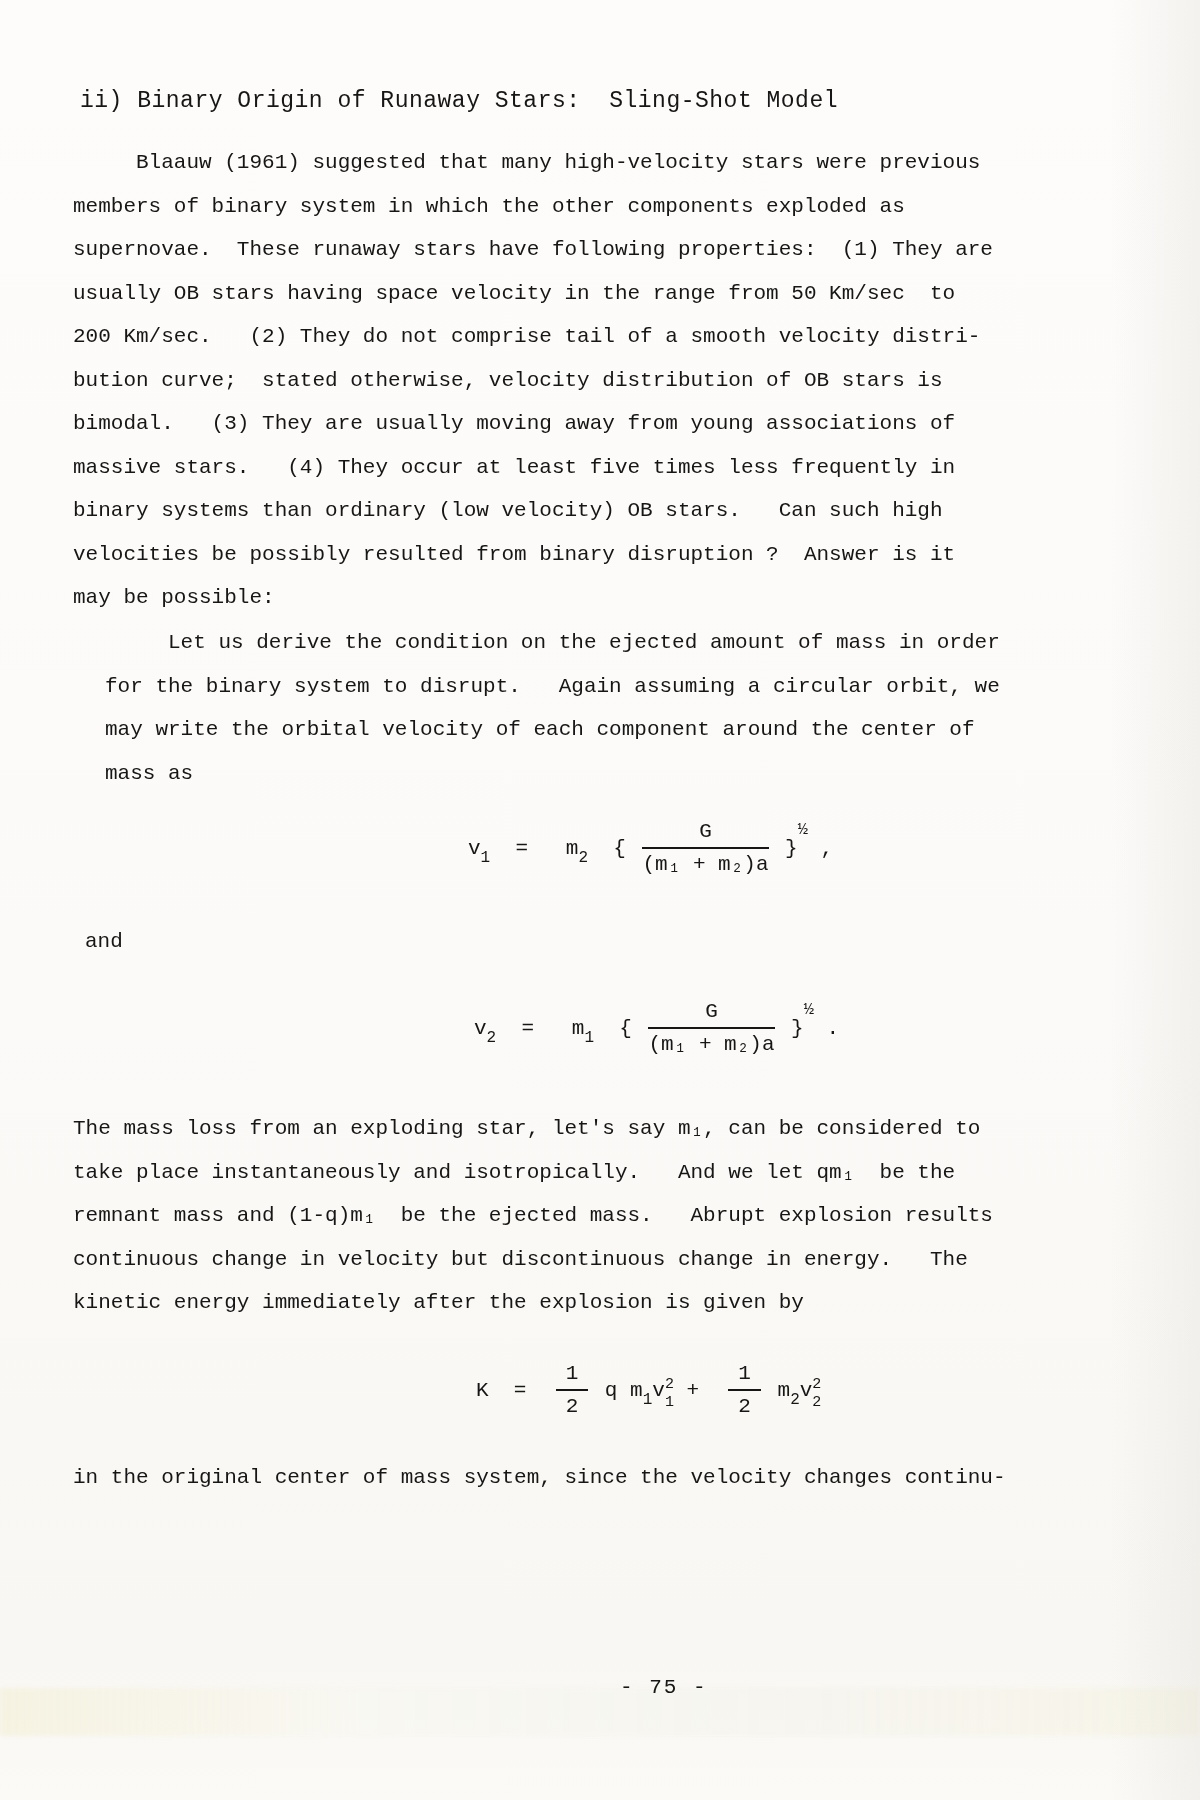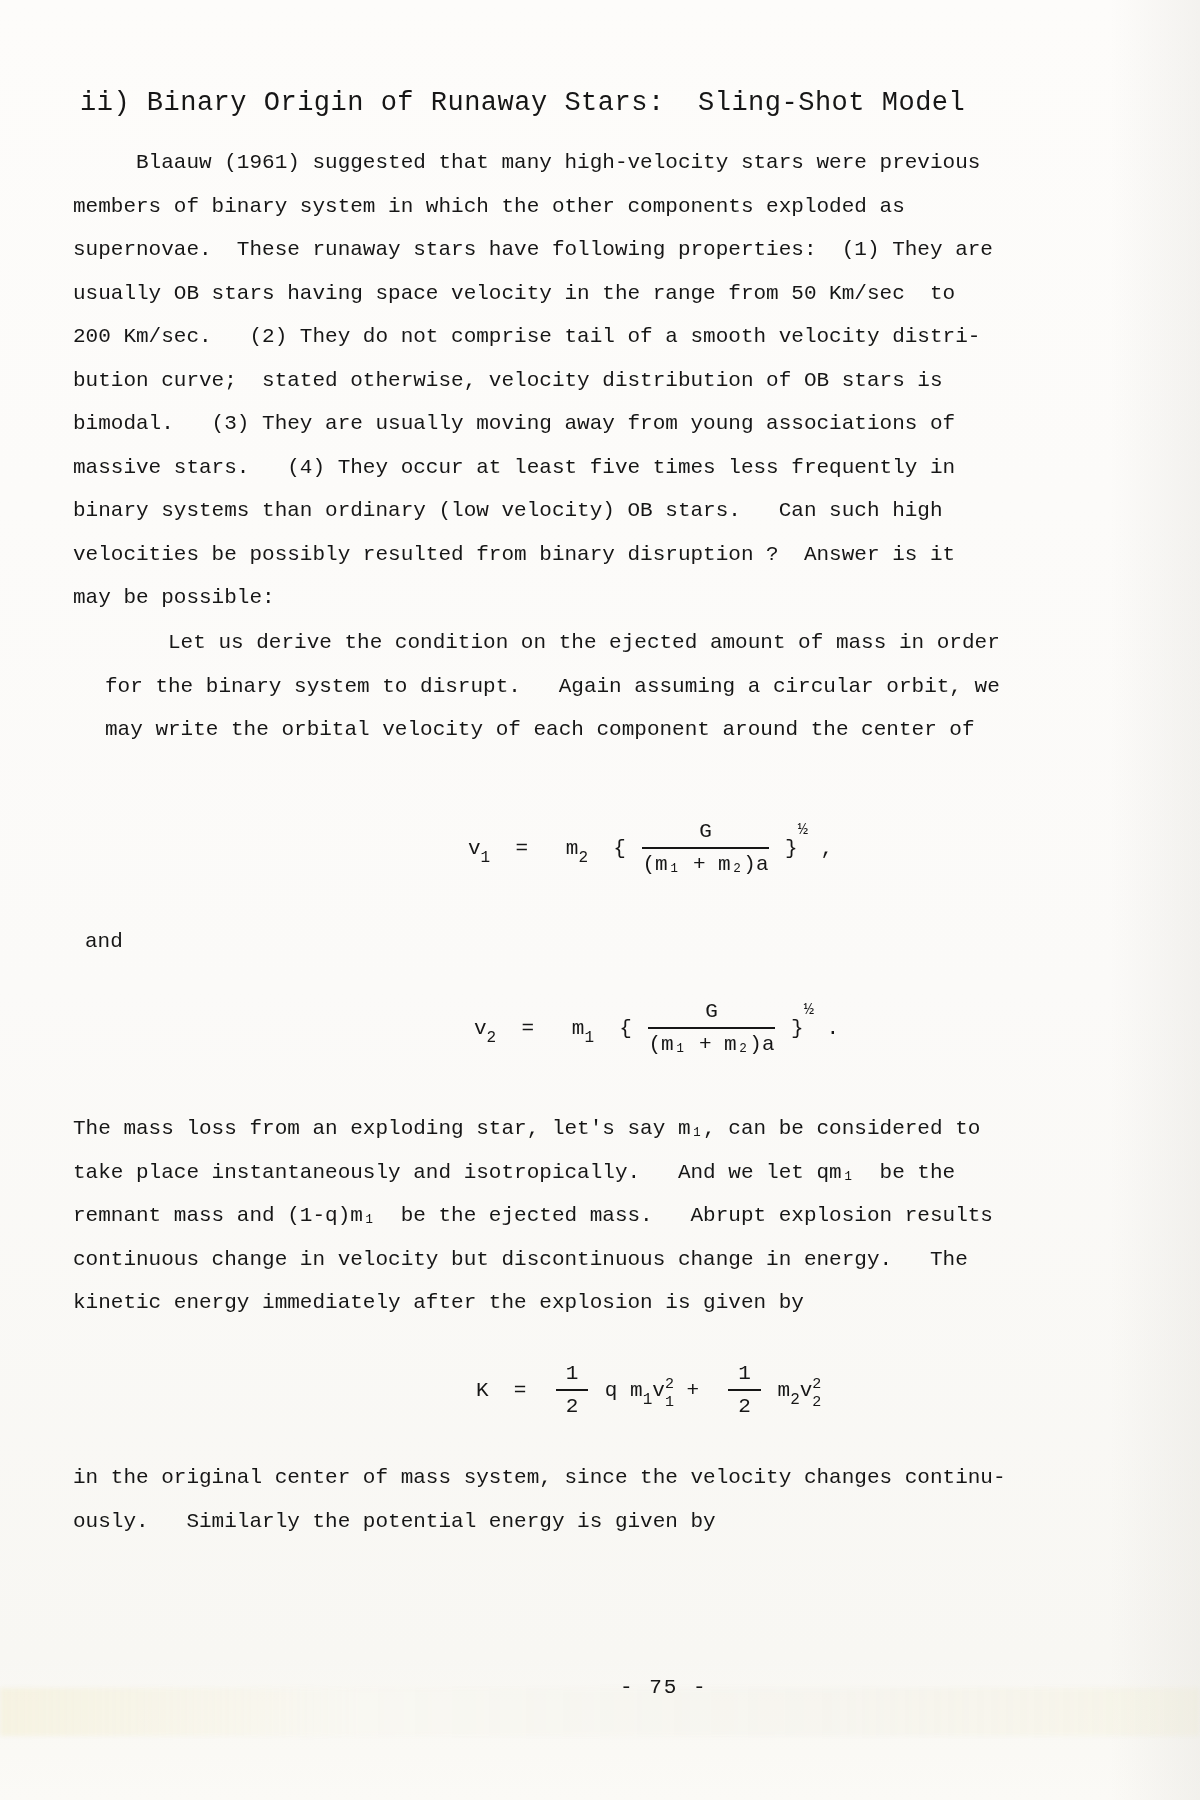--- a/index.html
+++ b/index.html
@@ -29,21 +29,21 @@
   }
   .stain-right {
     position: absolute;
     right: 0; top: 0;
     width: 90px; height: 1800px;
     background: linear-gradient(270deg, rgba(225,223,218,0.35), rgba(225,223,218,0));
   }
   .heading {
     position: absolute;
     left: 80px; top: 88px;
-    font-size: 27px;
+    font-size: 23px;
     white-space: pre;
     letter-spacing: 0.5px;
   }
   .para {
     position: absolute;
     left: 73px;
     font-size: 21px;
     line-height: 43.5px;
   }
   .tline {
@@ -136,38 +136,38 @@
       <div class="tline">massive stars.   (4) They occur at least five times less frequently in</div>
       <div class="tline">binary systems than ordinary (low velocity) OB stars.   Can such high</div>
       <div class="tline">velocities be possibly resulted from binary disruption ?  Answer is it</div>
       <div class="tline">may be possible:</div>
     </div>
 
   <div class="para para-derivation">
       <div class="tline">     Let us derive the condition on the ejected amount of mass in order</div>
       <div class="tline">for the binary system to disrupt.   Again assuming a circular orbit, we</div>
       <div class="tline">may write the orbital velocity of each component around the center of</div>
+      <div class="tline">mass as</div>
     </div>
 
   <div class="equation eq-v1"><span class="eq-text">v</span><span class="eq-sub">1</span><span class="eq-text">  =   m</span><span class="eq-sub">2</span><span class="eq-text">  { </span><span class="eq-frac"><span class="eq-num">G</span><span class="eq-den">(m₁ + m₂)a</span></span><span class="eq-text"> }</span><span class="eq-sup">½</span><span class="eq-text"> ,</span></div>
 
   <div class="connector">and</div>
 
   <div class="equation eq-v2"><span class="eq-text">v</span><span class="eq-sub">2</span><span class="eq-text">  =   m</span><span class="eq-sub">1</span><span class="eq-text">  { </span><span class="eq-frac"><span class="eq-num">G</span><span class="eq-den">(m₁ + m₂)a</span></span><span class="eq-text"> }</span><span class="eq-sup">½</span><span class="eq-text"> .</span></div>
 
   <div class="para para-massloss">
       <div class="tline">The mass loss from an exploding star, let's say m₁, can be considered to</div>
       <div class="tline">take place instantaneously and isotropically.   And we let qm₁  be the</div>
       <div class="tline">remnant mass and (1-q)m₁  be the ejected mass.   Abrupt explosion results</div>
       <div class="tline">continuous change in velocity but discontinuous change in energy.   The</div>
       <div class="tline">kinetic energy immediately after the explosion is given by</div>
     </div>
 
   <div class="equation eq-k"><span class="eq-text">K  =  </span><span class="eq-frac"><span class="eq-num">1</span><span class="eq-den">2</span></span><span class="eq-text"> q m</span><span class="eq-sub">1</span><span class="eq-text">v</span><span class="eq-subsup"><span class="eq-ss-sup">2</span><span class="eq-ss-sub">1</span></span><span class="eq-text"> +  </span><span class="eq-frac"><span class="eq-num">1</span><span class="eq-den">2</span></span><span class="eq-text"> m</span><span class="eq-sub">2</span><span class="eq-text">v</span><span class="eq-subsup"><span class="eq-ss-sup">2</span><span class="eq-ss-sub">2</span></span></div>
 
   <div class="para para-closing">
       <div class="tline">in the original center of mass system, since the velocity changes continu-</div>
-      <div class="tline">ously.   Similarly the potential energy is given by</div>
     </div>
 
   <div class="page-number">- 75 -</div>
 
 </div>
 
 </body></html>

